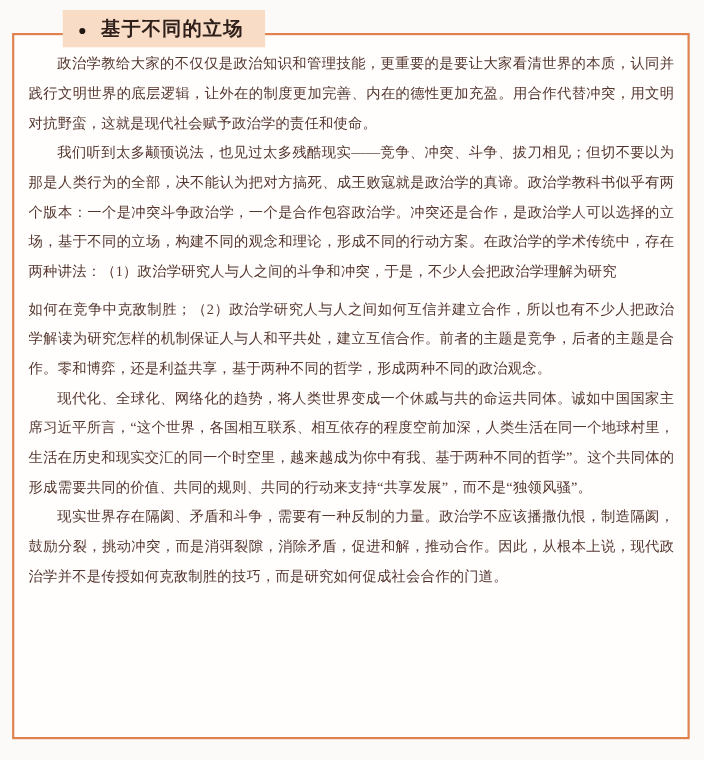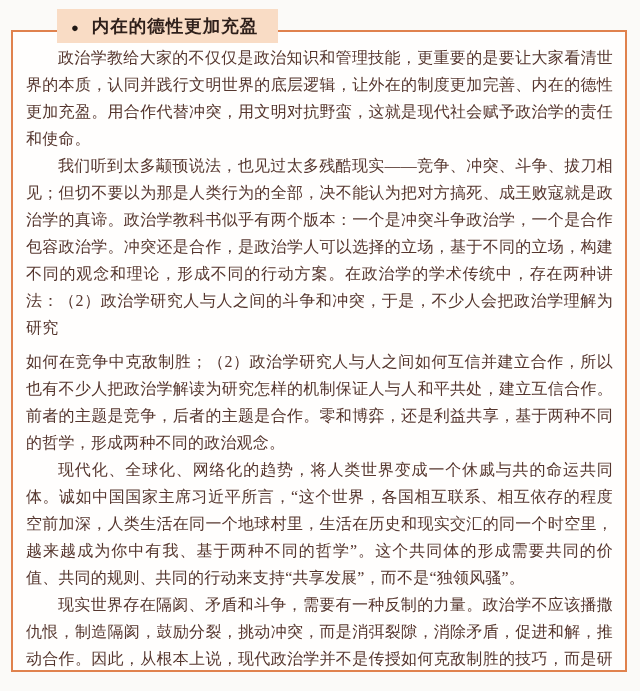--- a/index.html
+++ b/index.html
@@ -50,43 +50,43 @@
   }
   .content {
     position: absolute;
     left: 0; top: 0; right: 0; bottom: 0;
     padding: 12px 12px 0 13px;
     box-sizing: border-box;
     overflow: hidden;
   }
   .para {
     margin: 0;
-    font-size: 16px;
+    font-size: 13px;
     line-height: 27px;
     color: #55362e;
     text-align: justify;
     text-indent: 2em;
     letter-spacing: 0.2px;
   }
   .para.continuation {
     text-indent: 0;
     margin-top: 7px;
     font-family: Liberation Serif, serif;
   }
 </style>
 </head>
 <body>
 
 <div class="page">
   <div class="callout-box">
     <div class="title-chip">
       <span class="bullet">●</span>
-      <span class="title-text">内在的德性更加充盈</span>
+      <span class="title-text">基于不同的立场</span>
     </div>
     <div class="content">
       <p class="para">政治学教给大家的不仅仅是政治知识和管理技能，更重要的是要让大家看清世界的本质，认同并践行文明世界的底层逻辑，让外在的制度更加完善、内在的德性更加充盈。用合作代替冲突，用文明对抗野蛮，这就是现代社会赋予政治学的责任和使命。</p>
-      <p class="para">我们听到太多颟顸说法，也见过太多残酷现实——竞争、冲突、斗争、拔刀相见；但切不要以为那是人类行为的全部，决不能认为把对方搞死、成王败寇就是政治学的真谛。政治学教科书似乎有两个版本：一个是冲突斗争政治学，一个是合作包容政治学。冲突还是合作，是政治学人可以选择的立场，基于不同的立场，构建不同的观念和理论，形成不同的行动方案。在政治学的学术传统中，存在两种讲法：（2）政治学研究人与人之间的斗争和冲突，于是，不少人会把政治学理解为研究</p>
+      <p class="para">我们听到太多颟顸说法，也见过太多残酷现实——竞争、冲突、斗争、拔刀相见；但切不要以为那是人类行为的全部，决不能认为把对方搞死、成王败寇就是政治学的真谛。政治学教科书似乎有两个版本：一个是冲突斗争政治学，一个是合作包容政治学。冲突还是合作，是政治学人可以选择的立场，基于不同的立场，构建不同的观念和理论，形成不同的行动方案。在政治学的学术传统中，存在两种讲法：（1）政治学研究人与人之间的斗争和冲突，于是，不少人会把政治学理解为研究</p>
       <p class="para continuation">如何在竞争中克敌制胜；（2）政治学研究人与人之间如何互信并建立合作，所以也有不少人把政治学解读为研究怎样的机制保证人与人和平共处，建立互信合作。前者的主题是竞争，后者的主题是合作。零和博弈，还是利益共享，基于两种不同的哲学，形成两种不同的政治观念。</p>
       <p class="para">现代化、全球化、网络化的趋势，将人类世界变成一个休戚与共的命运共同体。诚如中国国家主席习近平所言，“这个世界，各国相互联系、相互依存的程度空前加深，人类生活在同一个地球村里，生活在历史和现实交汇的同一个时空里，越来越成为你中有我、基于两种不同的哲学”。这个共同体的形成需要共同的价值、共同的规则、共同的行动来支持“共享发展”，而不是“独领风骚”。</p>
       <p class="para">现实世界存在隔阂、矛盾和斗争，需要有一种反制的力量。政治学不应该播撒仇恨，制造隔阂，鼓励分裂，挑动冲突，而是消弭裂隙，消除矛盾，促进和解，推动合作。因此，从根本上说，现代政治学并不是传授如何克敌制胜的技巧，而是研究如何促成社会合作的门道。</p>
     </div>
   </div>
 </div>
 
 </body></html>

